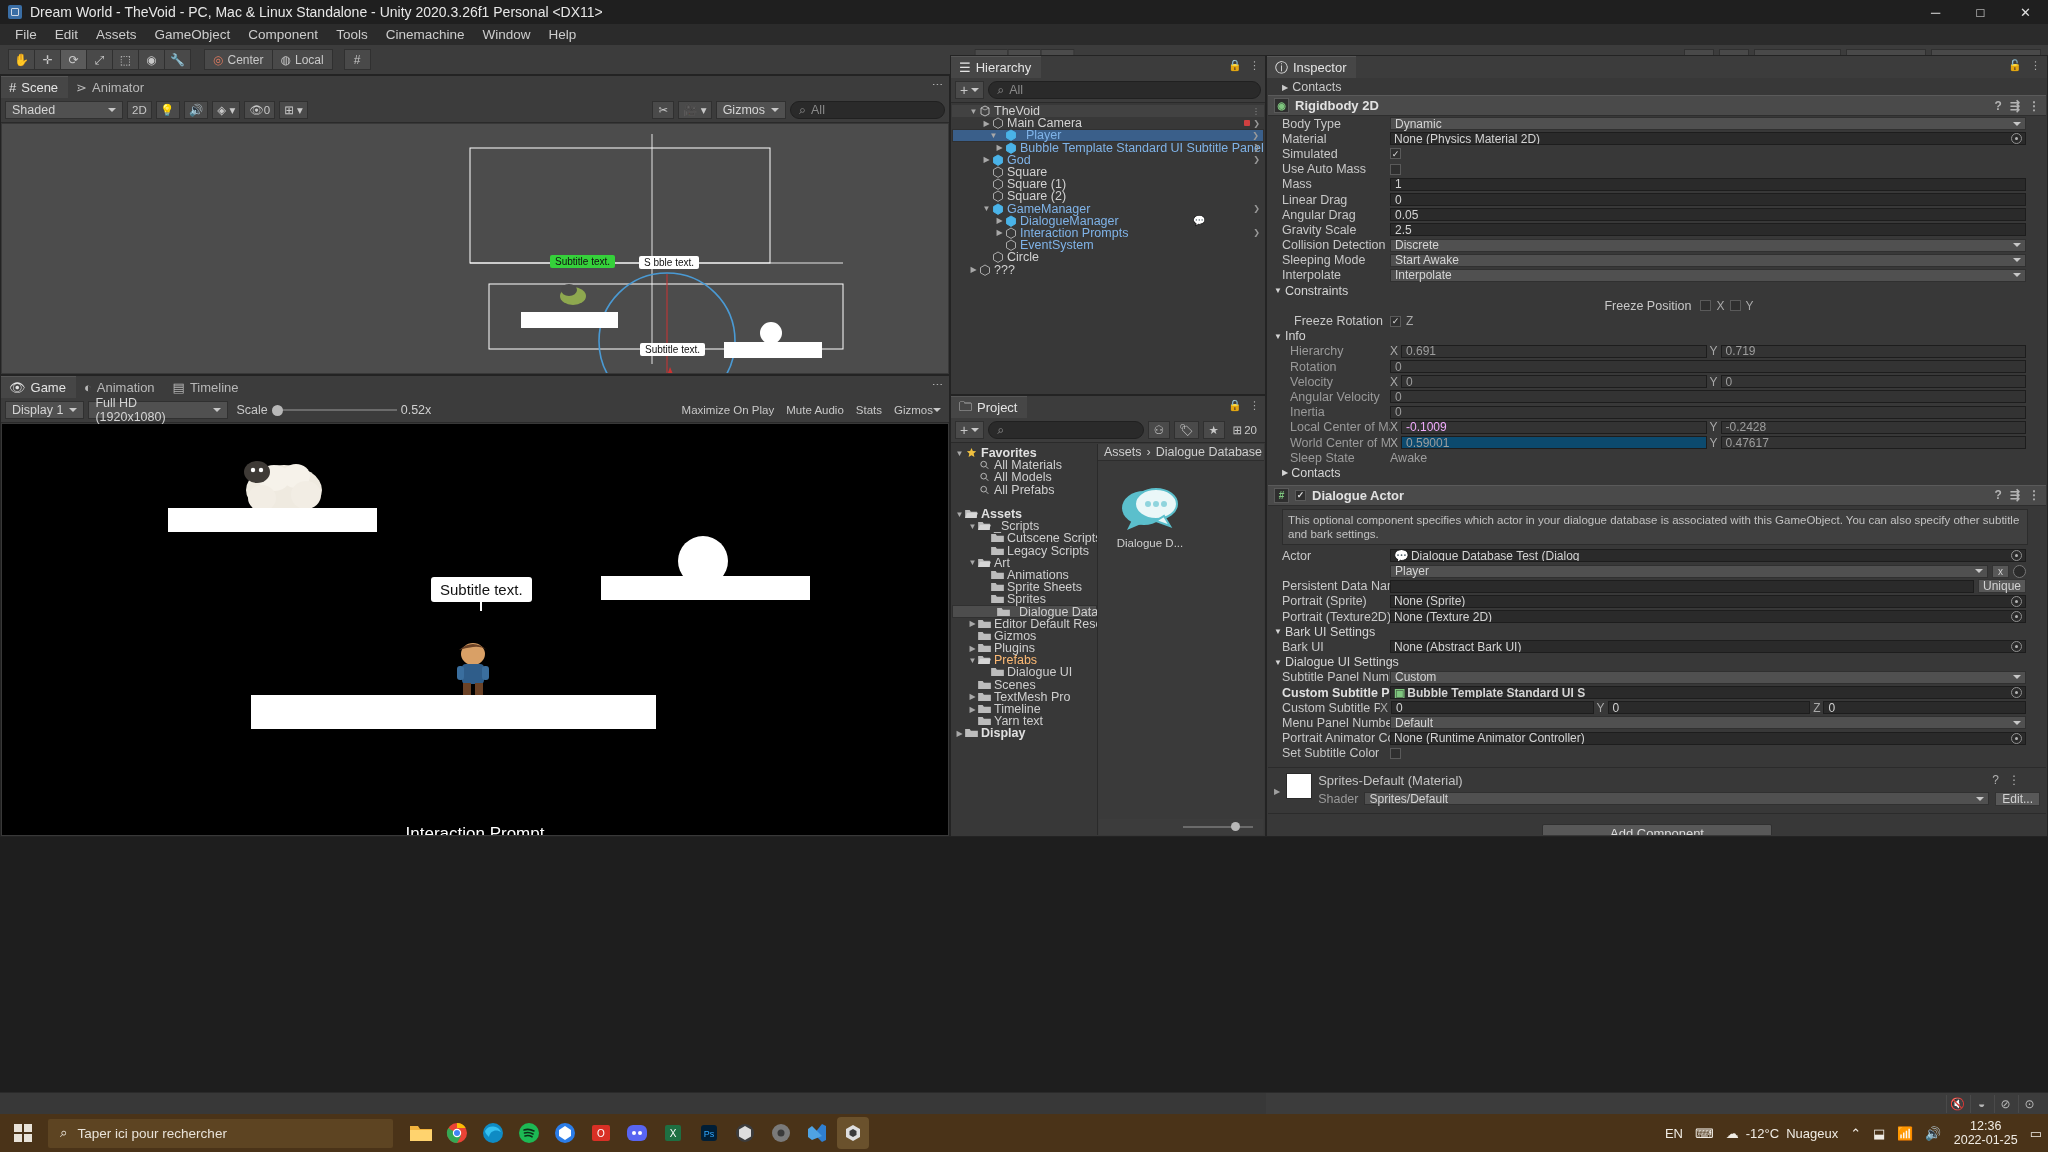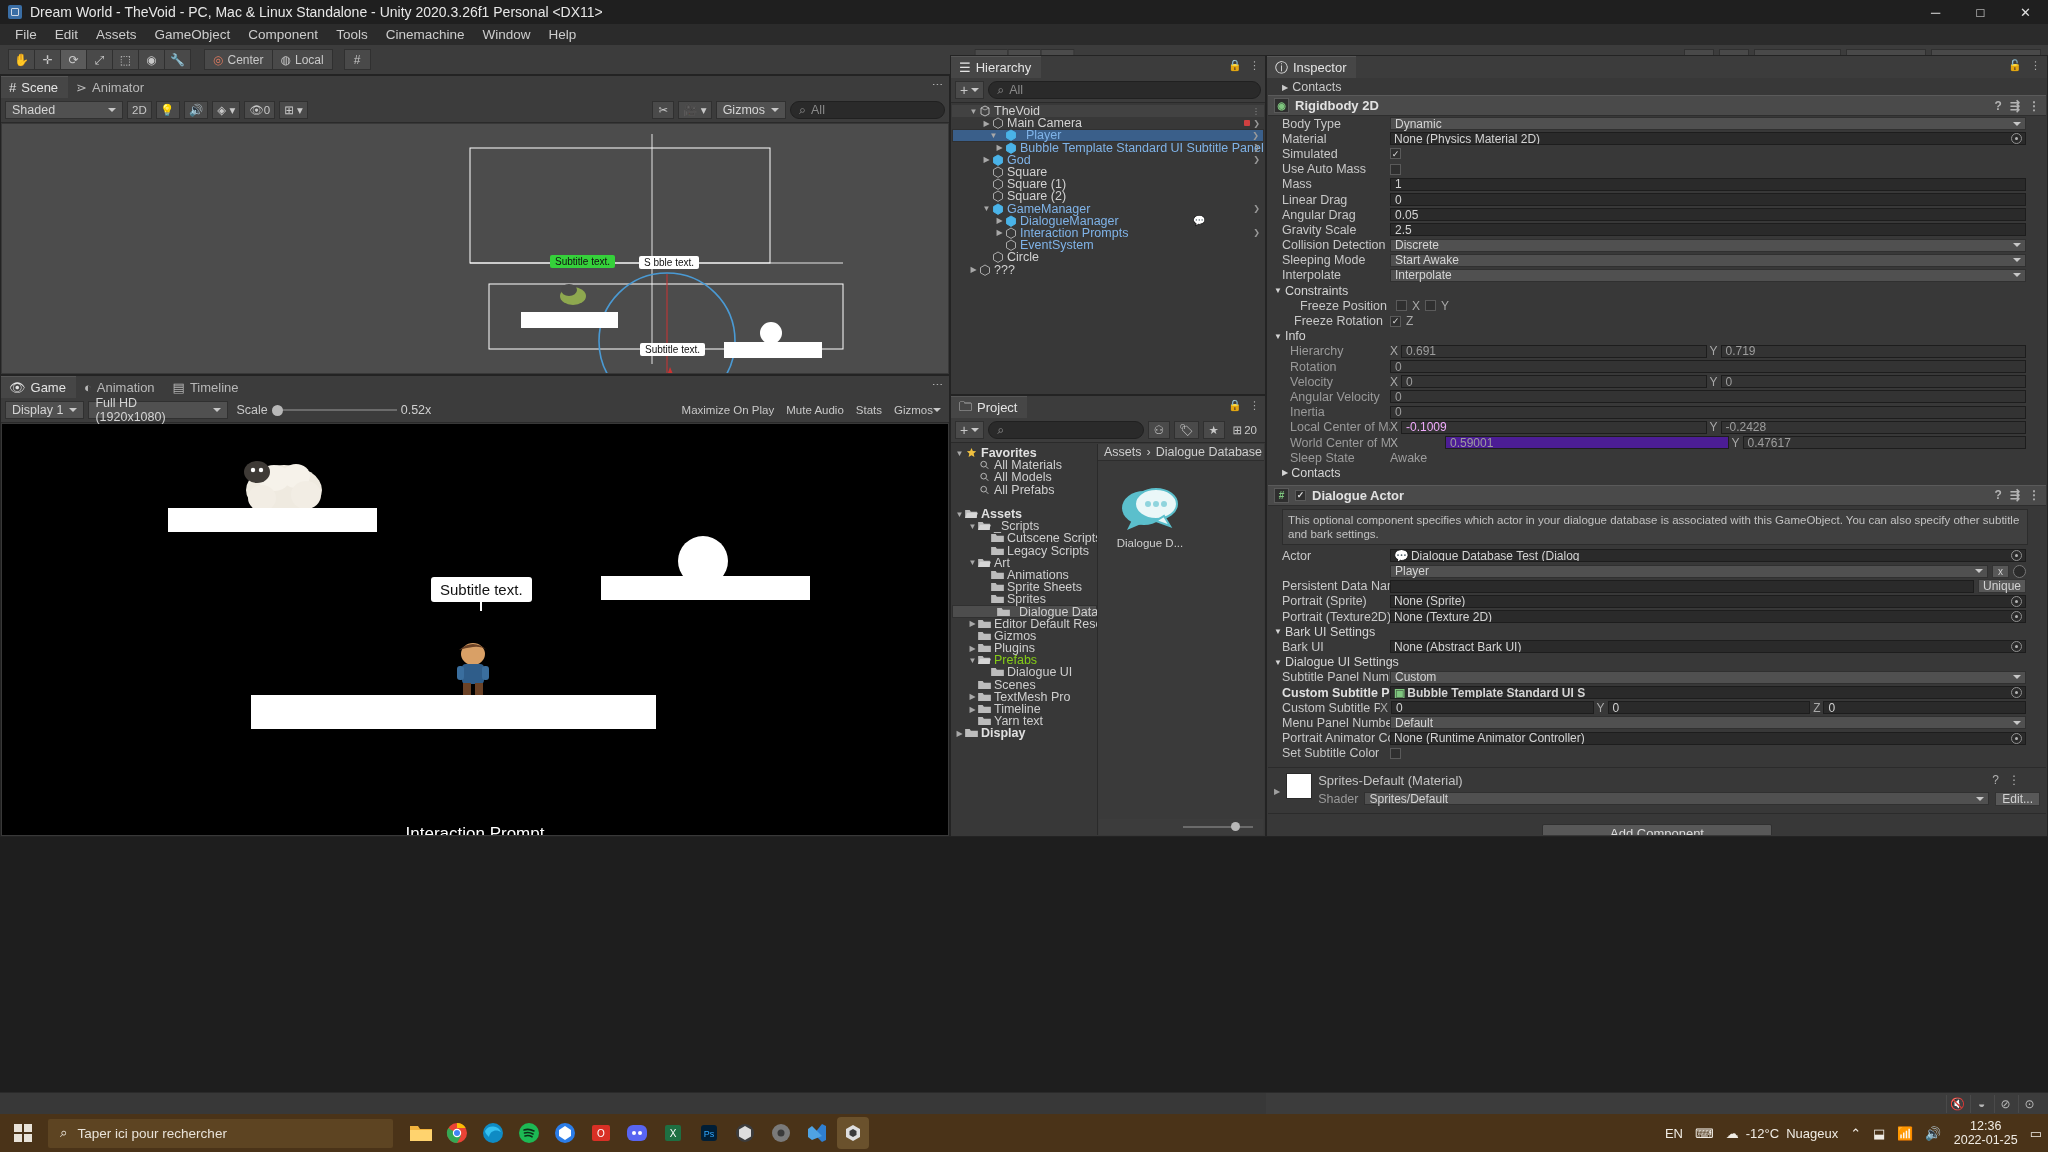--- a/index.html
+++ b/index.html
@@ -712,21 +712,21 @@
           </div>
           <div class="prow">
             <span style="width:15px;flex:none;"></span>
             <span class="tri">▼</span>
             <span style="display:flex;">
               <svg class="folder" viewBox="0 0 14 11">
                 <path d="M0 1h5l1.3 2H13v7H0z" fill="#bcbcbc"></path>
                 <path d="M2 4h12l-2 6H0z" fill="#d6d6d6"></path>
               </svg>
             </span>
-            <span style="color:#84cc16;">Prefabs</span>
+            <span style="color:#fdba74;">Prefabs</span>
           </div>
           <div class="prow">
             <span style="width:28px;flex:none;"></span>
             <span class="tri"></span>
             <span style="display:flex;">
               <svg class="folder" viewBox="0 0 14 11">
                 <path d="M0 1h5l1.3 2H14v7H0z" fill="#bcbcbc"></path>
               </svg>
             </span>
             <span style="color:#cfcfcf;">Dialogue UI</span>
@@ -903,21 +903,21 @@
               <span>Interpolate</span>
               <span class="caret carr"></span>
             </div>
           </div>
         </div>
 
       <div class="foldhdr">
         <span style="font-size:8px;">▼</span>
         <span>Constraints</span>
       </div>
-      <div class="frow" style="padding-left:32px;">
+      <div class="frow" style="padding-left:44px;justify-content:center;">
         <div class="flabel" style="width:96px;">Freeze Position</div>
         <div style="display:flex;align-items:center;gap:5px;">
           <span class="chk"></span>
           <span class="xylab">X</span>
           <span class="chk"></span>
           <span class="xylab">Y</span>
         </div>
       </div>
       <div class="frow" style="padding-left:26px;">
         <div class="flabel" style="width:96px;">Freeze Rotation</div>
@@ -968,21 +968,21 @@
               <span class="xylab">X</span>
               <span class="xyfield ro" style="background:#333;color:#f0abfc;">-0.1009</span>
               <span class="xylab">Y</span>
               <span class="xyfield ro" style="background:#333;color:#9d9d9d;">-0.2428</span>
             </div>
           </div>
           <div class="frow" style="padding-left: 22px;">
             <div class="flabel dim" style="width:100px;">World Center of Mass</div>
             <div class="xyrow">
               <span class="xylab">X</span>
-              <span class="xyfield ro" style="background:#4c1d95;color:#9d9d9d;margin-left:44px;">0.59001</span>
+              <span class="xyfield ro" style="background:#0c4a6e;color:#9d9d9d;">0.59001</span>
               <span class="xylab">Y</span>
               <span class="xyfield ro" style="background:#333;color:#9d9d9d;">0.47617</span>
             </div>
           </div>
           <div class="frow" style="padding-left: 22px;">
             <div class="flabel dim" style="width:100px;">Sleep State</div>
             <div style="flex:1;color:#9d9d9d;font-size:12.5px;margin-right:20px;">Awake</div>
           </div>
         </div>
       <div class="foldhdr" style="padding-left:14px;">

